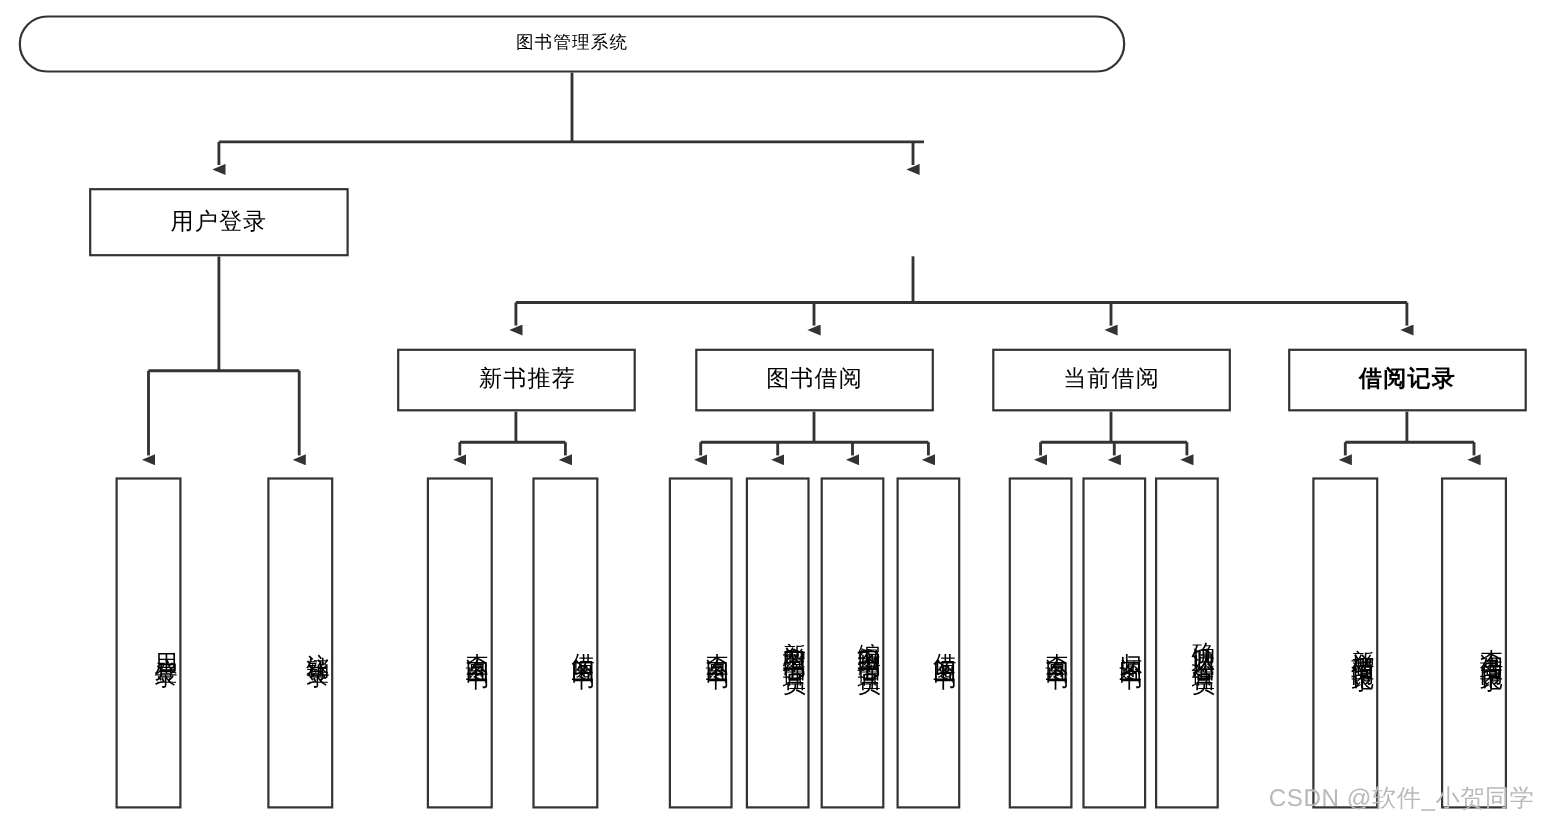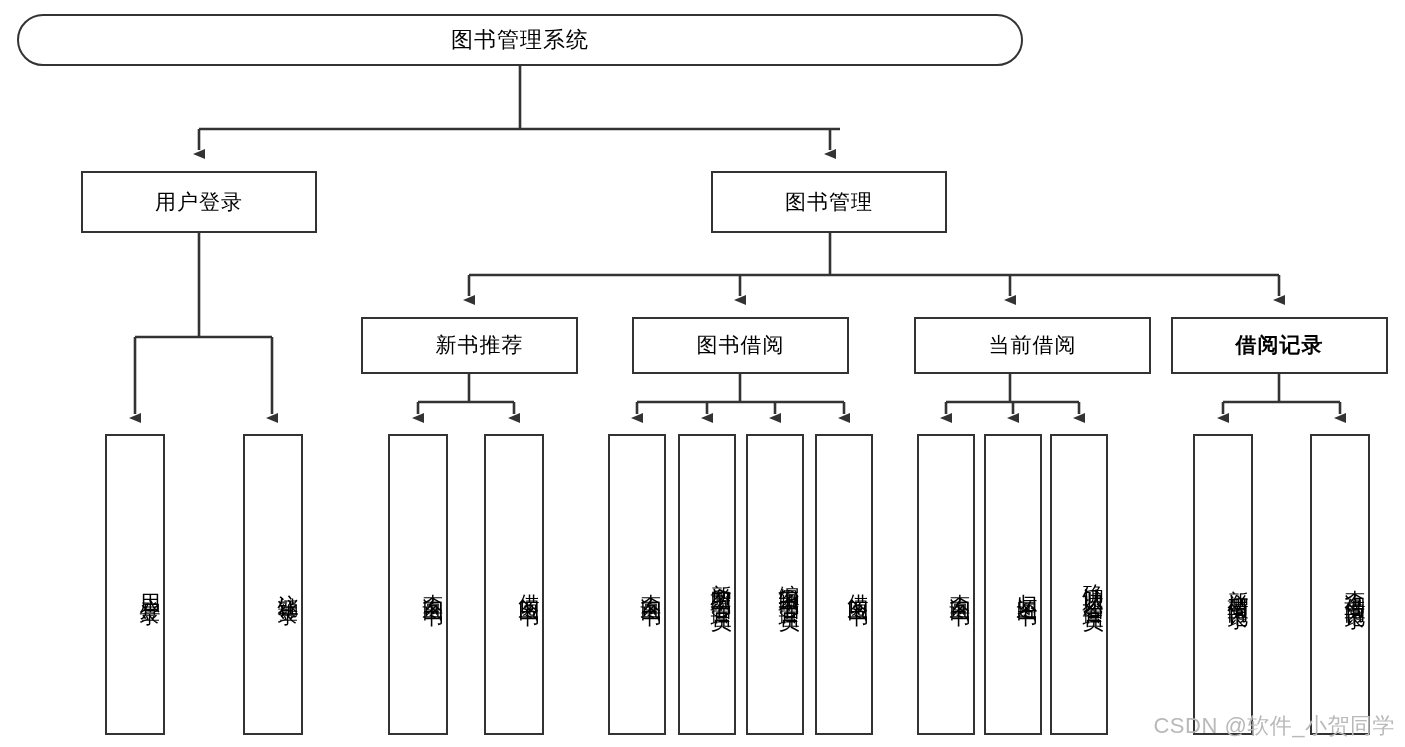--- a/index.html
+++ b/index.html
@@ -47,21 +47,21 @@
     text-orientation: upright;
     letter-spacing: 4px;
     padding: 8px 0;
     align-items: flex-start;
     justify-content: center;
   }
   .node.vert .label {
     display: block;
   }
   #title-node {
-    font-size: 22px;
+    font-size: 16px;
     border-radius: 26px;
   }
   .watermark {
     position: absolute;
     right: 10px;
     bottom: 6px;
     font-size: 22px;
     color: #b9b9b9;
     letter-spacing: 0.5px;
     white-space: nowrap;
@@ -123,33 +123,30 @@
   </svg>
 
   <div class="node horiz" id="title-node" style="left: 17px; top: 14px; width: 1006px; height: 52px;">
     <span class="label">图书管理系统</span>
   </div>
 
   <div class="node horiz" style="left: 81px; top: 171px; width: 236px; height: 62px;">
     <span class="label">用户登录</span>
   </div>
 
-  <div class="node horiz" style="left: 711px; top: 171px; width: 236px; height: 62px;">
-    <span class="label">图书管理</span>
-  </div>
 
   <div class="node horiz" style="left: 361px; top: 317px; width: 217px; height: 57px; padding-left: 20px;">
     <span class="label">新书推荐</span>
   </div>
 
   <div class="node horiz" style="left: 632px; top: 317px; width: 217px; height: 57px;">
     <span class="label">图书借阅</span>
   </div>
 
-  <div class="node horiz" style="left: 902px; top: 317px; width: 237px; height: 57px; margin-left: 12px;">
+  <div class="node horiz" style="left: 902px; top: 317px; width: 217px; height: 57px;">
     <span class="label">当前借阅</span>
   </div>
 
   <div class="node horiz" style="left: 1171px; top: 317px; width: 217px; height: 57px; font-weight: bold;">
     <span class="label">借阅记录</span>
   </div>
 
   <div class="node vert" style="left: 105px; top: 434px; width: 60px; height: 301px;">
     <span class="label">用户登录</span>
   </div>

